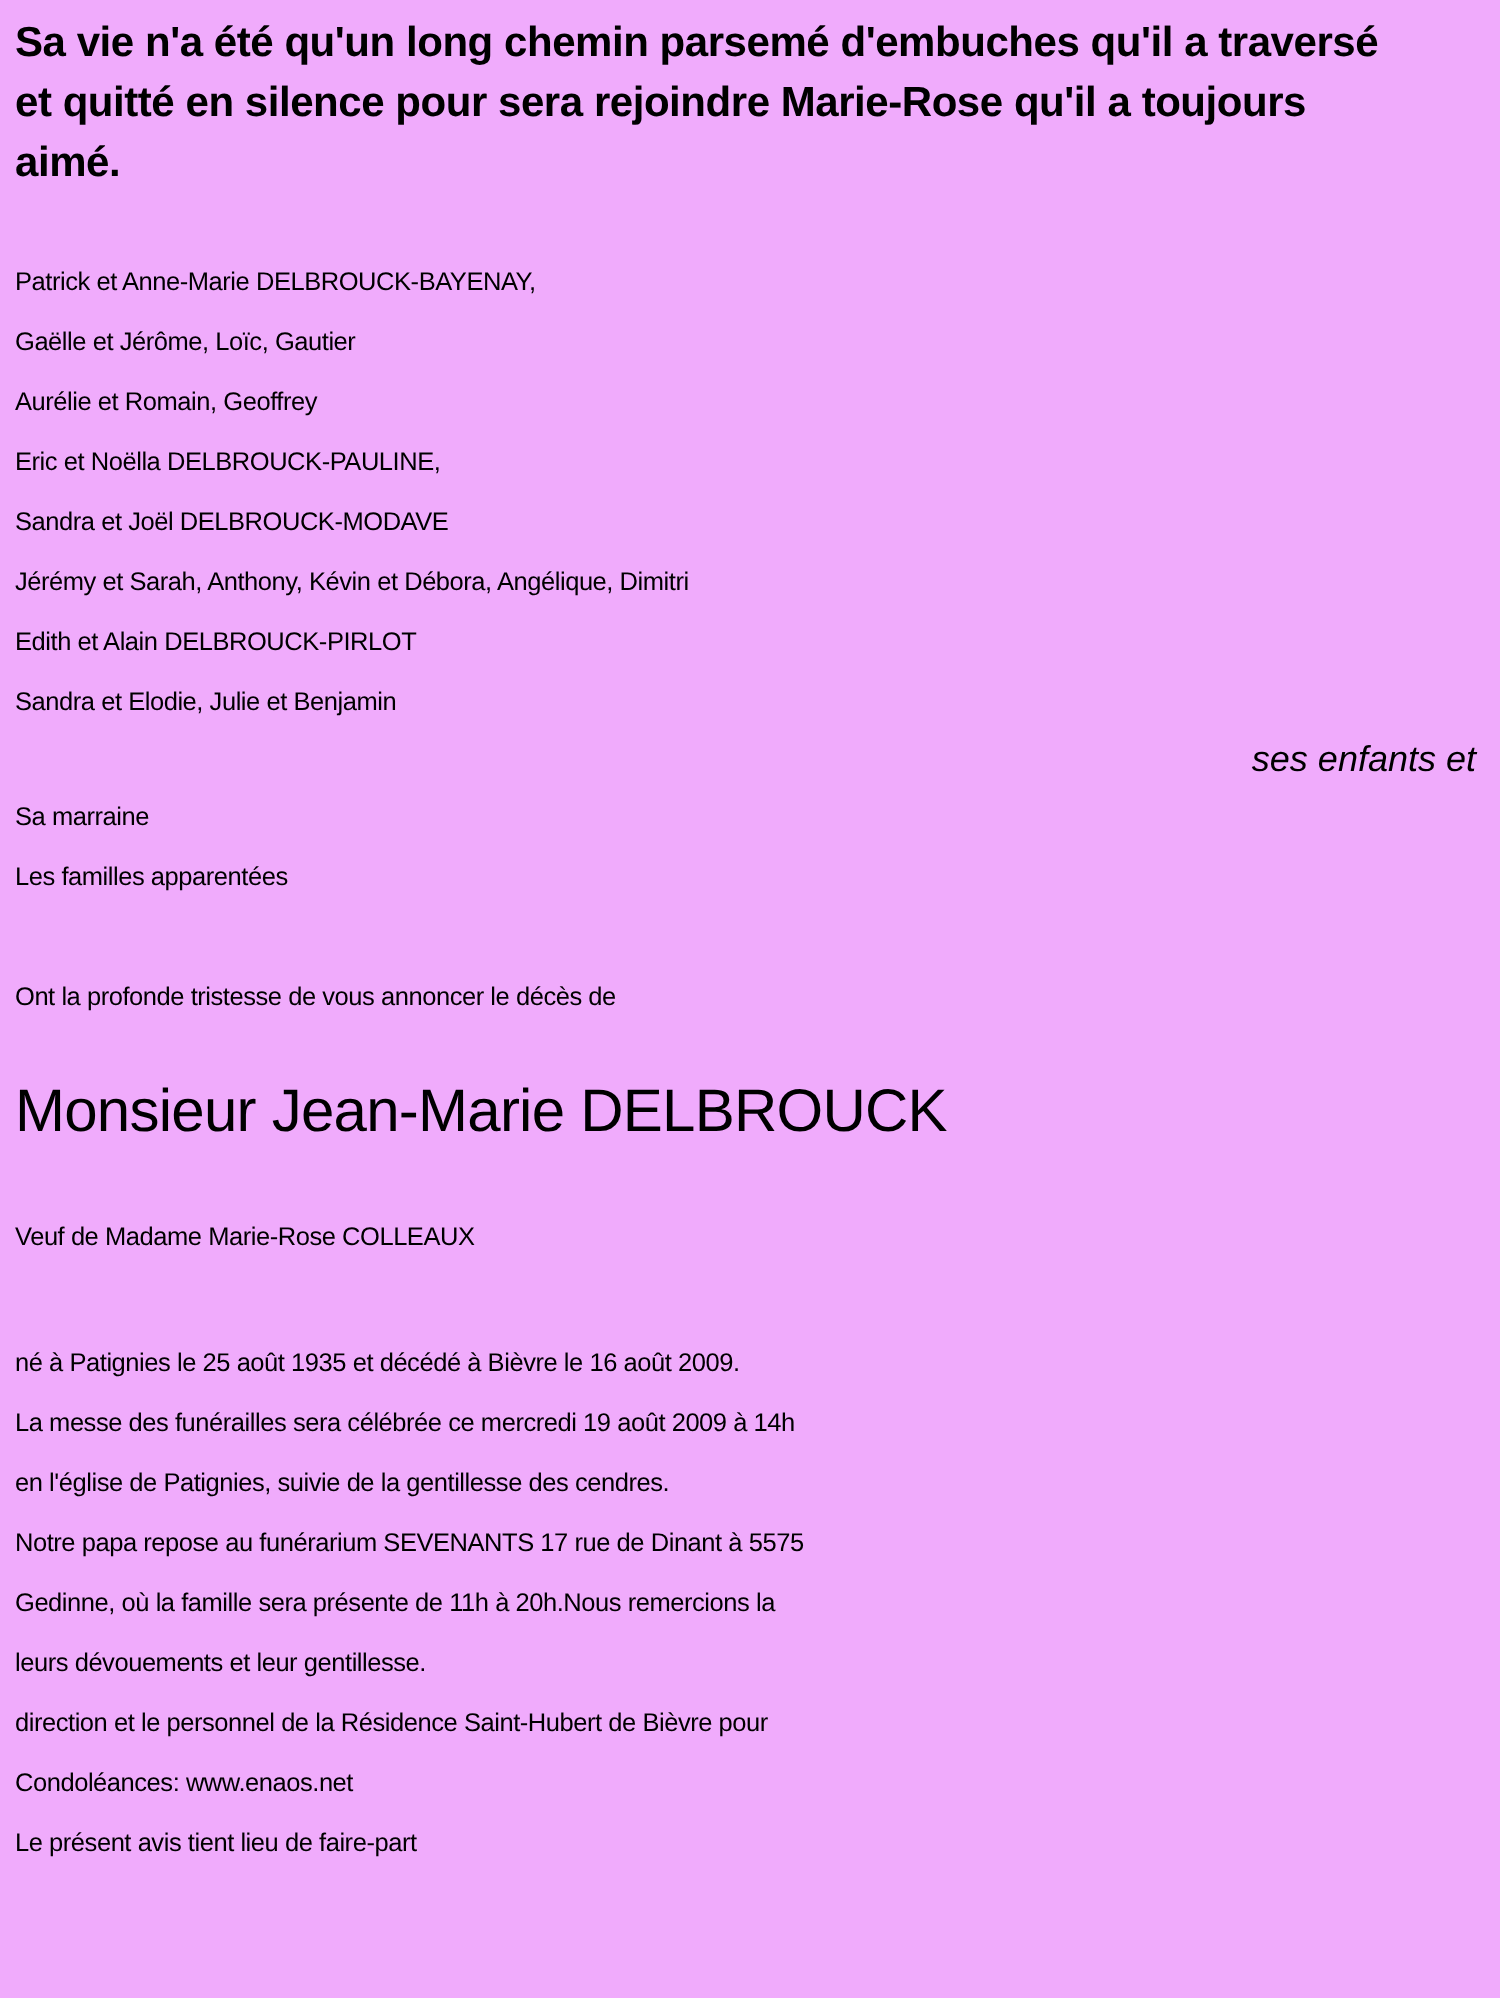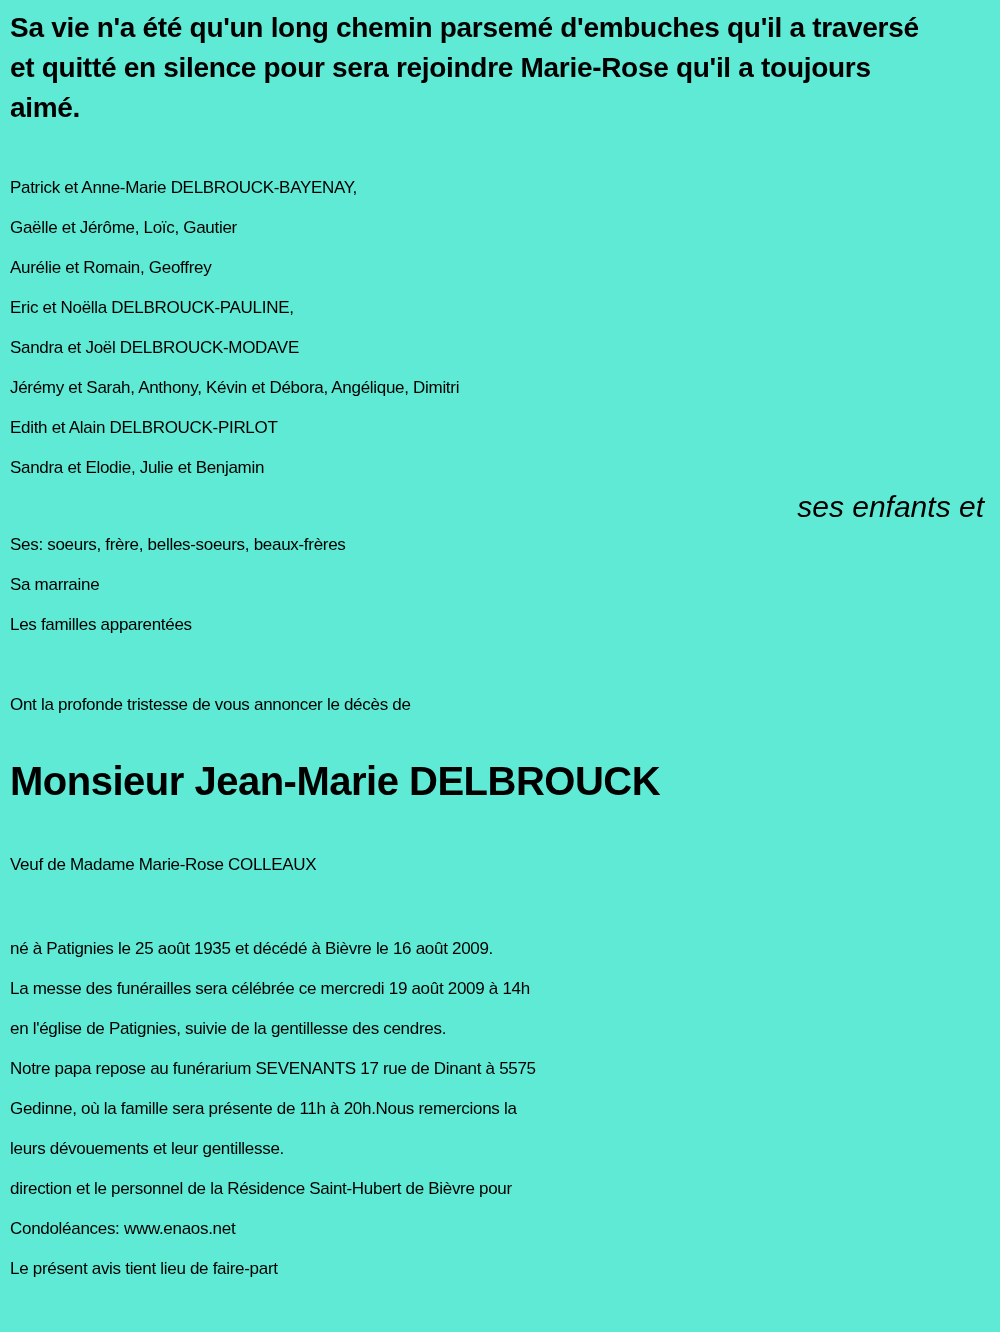--- a/index.html
+++ b/index.html
@@ -2,48 +2,48 @@
 <html><head>
 <meta charset="utf-8">
 <style>
   html, body { margin: 0; padding: 0; background: #ffffff; }
   .page {
     position: relative;
     width: 1000px;
     height: 1332px;
     box-sizing: border-box;
     padding: 8px 10px 0 10px;
-    background: #5eead4;
+    background: #f0abfc;
     color: #000000;
     font-family: "Liberation Sans", sans-serif;
     overflow: hidden;
   }
   .line {
     font-size: 17px;
     line-height: 40px;
     letter-spacing: -0.3px;
     white-space: nowrap;
   }
   .intro .line {
     font-weight: 700;
     font-size: 28px;
   }
   .note-line {
-    font-size: 30px;
+    font-size: 24px;
     line-height: 37px;
     font-style: italic;
     font-weight: 400;
     text-align: right;
     letter-spacing: 0;
     padding-right: 6px;
     white-space: nowrap;
   }
   .title {
     font-size: 40px;
-    font-weight: 700;
+    font-weight: 400;
     line-height: 56px;
     letter-spacing: -0.5px;
     white-space: nowrap;
   }
   .sp40 { height: 40px; }
   .sp28 { height: 28px; }
   .sp36 { height: 36px; }
   .sp44 { height: 44px; }
 </style>
 </head>
@@ -68,21 +68,20 @@
     <div class="line">Jérémy et Sarah, Anthony, Kévin et Débora, Angélique, Dimitri</div>
     <div class="line">Edith et Alain DELBROUCK-PIRLOT</div>
     <div class="line">Sandra et Elodie, Julie et Benjamin</div>
   </div>
 
   <div>
     <div class="note-line">ses enfants et</div>
   </div>
 
   <div>
-    <div class="line">Ses: soeurs, frère, belles-soeurs, beaux-frères</div>
     <div class="line">Sa marraine</div>
     <div class="line">Les familles apparentées</div>
   </div>
 
   <div class="sp40"></div>
 
   <div class="line">Ont la profonde tristesse de vous annoncer le décès de</div>
 
   <div class="sp28"></div>
 

